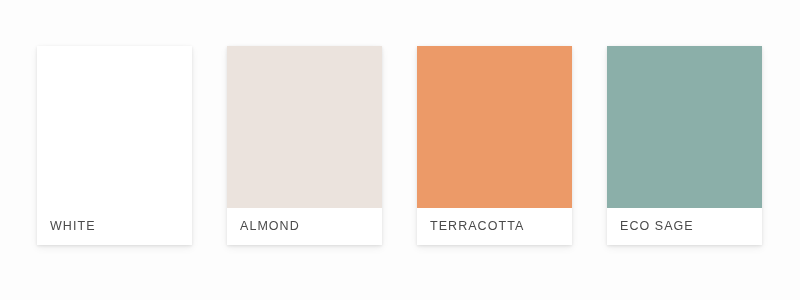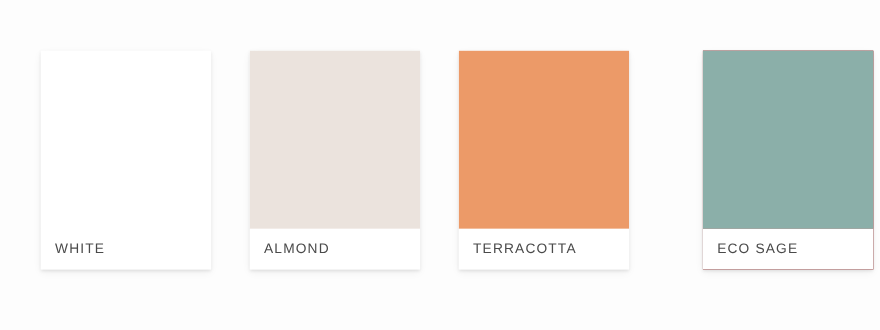--- a/index.html
+++ b/index.html
@@ -83,21 +83,21 @@
       </div>
     </div>
 
     <div class="swatch-card" style="background: rgb(255, 255, 255);">
       <div class="swatch-color" style="background: rgb(236, 154, 104);"></div>
       <div class="swatch-label-bar">
         <span class="swatch-label" style="color: rgb(74, 74, 74); text-align: center;">TERRACOTTA</span>
       </div>
     </div>
 
-    <div class="swatch-card" style="background: #7f1d1d; margin-left: 32px;">
+    <div class="swatch-card" style="background: #5eead4;">
       <div class="swatch-color" style="background: rgb(139, 175, 169);"></div>
       <div class="swatch-label-bar">
         <span class="swatch-label" style="color: rgb(74, 74, 74);">ECO SAGE</span>
       </div>
     </div>
 
   </div>
 </div>
 
 </body></html>

